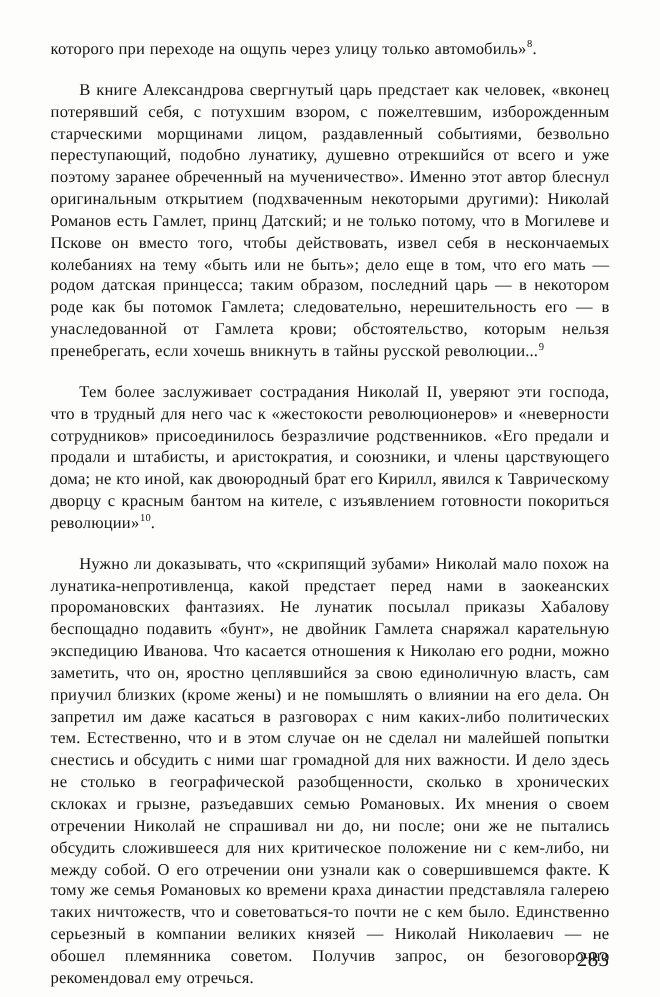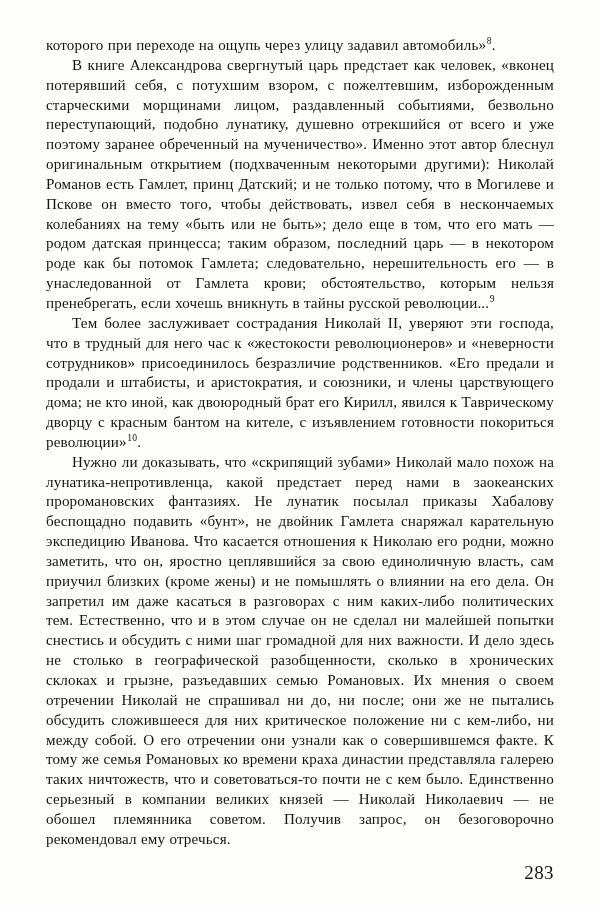--- a/index.html
+++ b/index.html
@@ -35,20 +35,21 @@
     line-height: 19.85px;
     text-align: justify;
     text-align-last: left;
     color: #141414;
     letter-spacing: 0.01em;
     word-spacing: 0.02em;
     -webkit-font-smoothing: none;
   }
   p.para.indent {
     text-indent: 26px;
+    margin-top: 17px;
   }
   sup.fn {
     font-size: 9.6px;
     vertical-align: super;
     line-height: 0;
     padding-left: 0.5px;
   }
   .page-number {
     position: absolute;
     right: 46px;
@@ -59,21 +60,21 @@
     letter-spacing: 0.02em;
   }
 </style>
 </head>
 <body>
 
 <div class="page">
 
   <div class="text-column">
 
-    <p class="para"><span>которого при переходе на ощупь через улицу задавил автомобиль»</span><sup class="fn">8</sup><span>.</span></p>
+    <p class="para"><span>которого при переходе на ощупь через улицу только автомобиль»</span><sup class="fn">8</sup><span>.</span></p>
 
     <p class="para indent"><span>В книге Александрова свергнутый царь предстает как человек, «вконец потерявший себя, с потухшим взором, с пожелтевшим, изборожденным старческими морщинами лицом, раздавленный событиями, безвольно переступающий, подобно лунатику, душевно отрекшийся от всего и уже поэтому заранее обреченный на мученичество». Именно этот автор блеснул оригинальным открытием (подхваченным некоторыми другими): Николай Романов есть Гамлет, принц Датский; и не только потому, что в Могилеве и Пскове он вместо того, чтобы действовать, извел себя в нескончаемых колебаниях на тему «быть или не быть»; дело еще в том, что его мать — родом датская принцесса; таким образом, последний царь — в некотором роде как бы потомок Гамлета; следовательно, нерешительность его — в унаследованной от Гамлета крови; обстоятельство, которым нельзя пренебрегать, если хочешь вникнуть в тайны русской революции...</span><sup class="fn">9</sup><span></span></p>
 
     <p class="para indent"><span>Тем более заслуживает сострадания Николай II, уверяют эти господа, что в трудный для него час к «жестокости революционеров» и «неверности сотрудников» присоединилось безразличие родственников. «Его предали и продали и штабисты, и аристократия, и союзники, и члены царствующего дома; не кто иной, как двоюродный брат его Кирилл, явился к Таврическому дворцу с красным бантом на кителе, с изъявлением готовности покориться революции»</span><sup class="fn">10</sup><span>.</span></p>
 
     <p class="para indent"><span>Нужно ли доказывать, что «скрипящий зубами» Николай мало похож на лунатика-непротивленца, какой предстает перед нами в заокеанских проромановских фантазиях. Не лунатик посылал приказы Хабалову беспощадно подавить «бунт», не двойник Гамлета снаряжал карательную экспедицию Иванова. Что касается отношения к Николаю его родни, можно заметить, что он, яростно цеплявшийся за свою единоличную власть, сам приучил близких (кроме жены) и не помышлять о влиянии на его дела. Он запретил им даже касаться в разговорах с ним каких-либо политических тем. Естественно, что и в этом случае он не сделал ни малейшей попытки снестись и обсудить с ними шаг громадной для них важности. И дело здесь не столько в географической разобщенности, сколько в хронических склоках и грызне, разъедавших семью Романовых. Их мнения о своем отречении Николай не спрашивал ни до, ни после; они же не пытались обсудить сложившееся для них критическое положение ни с кем-либо, ни между собой. О его отречении они узнали как о совершившемся факте. К тому же семья Романовых ко времени краха династии представляла галерею таких ничтожеств, что и советоваться-то почти не с кем было. Единственно серьезный в компании великих князей — Николай Николаевич — не обошел племянника советом. Получив запрос, он безоговорочно рекомендовал ему отречься.</span></p>
 
   </div>
 
   <div class="page-number">283</div>

